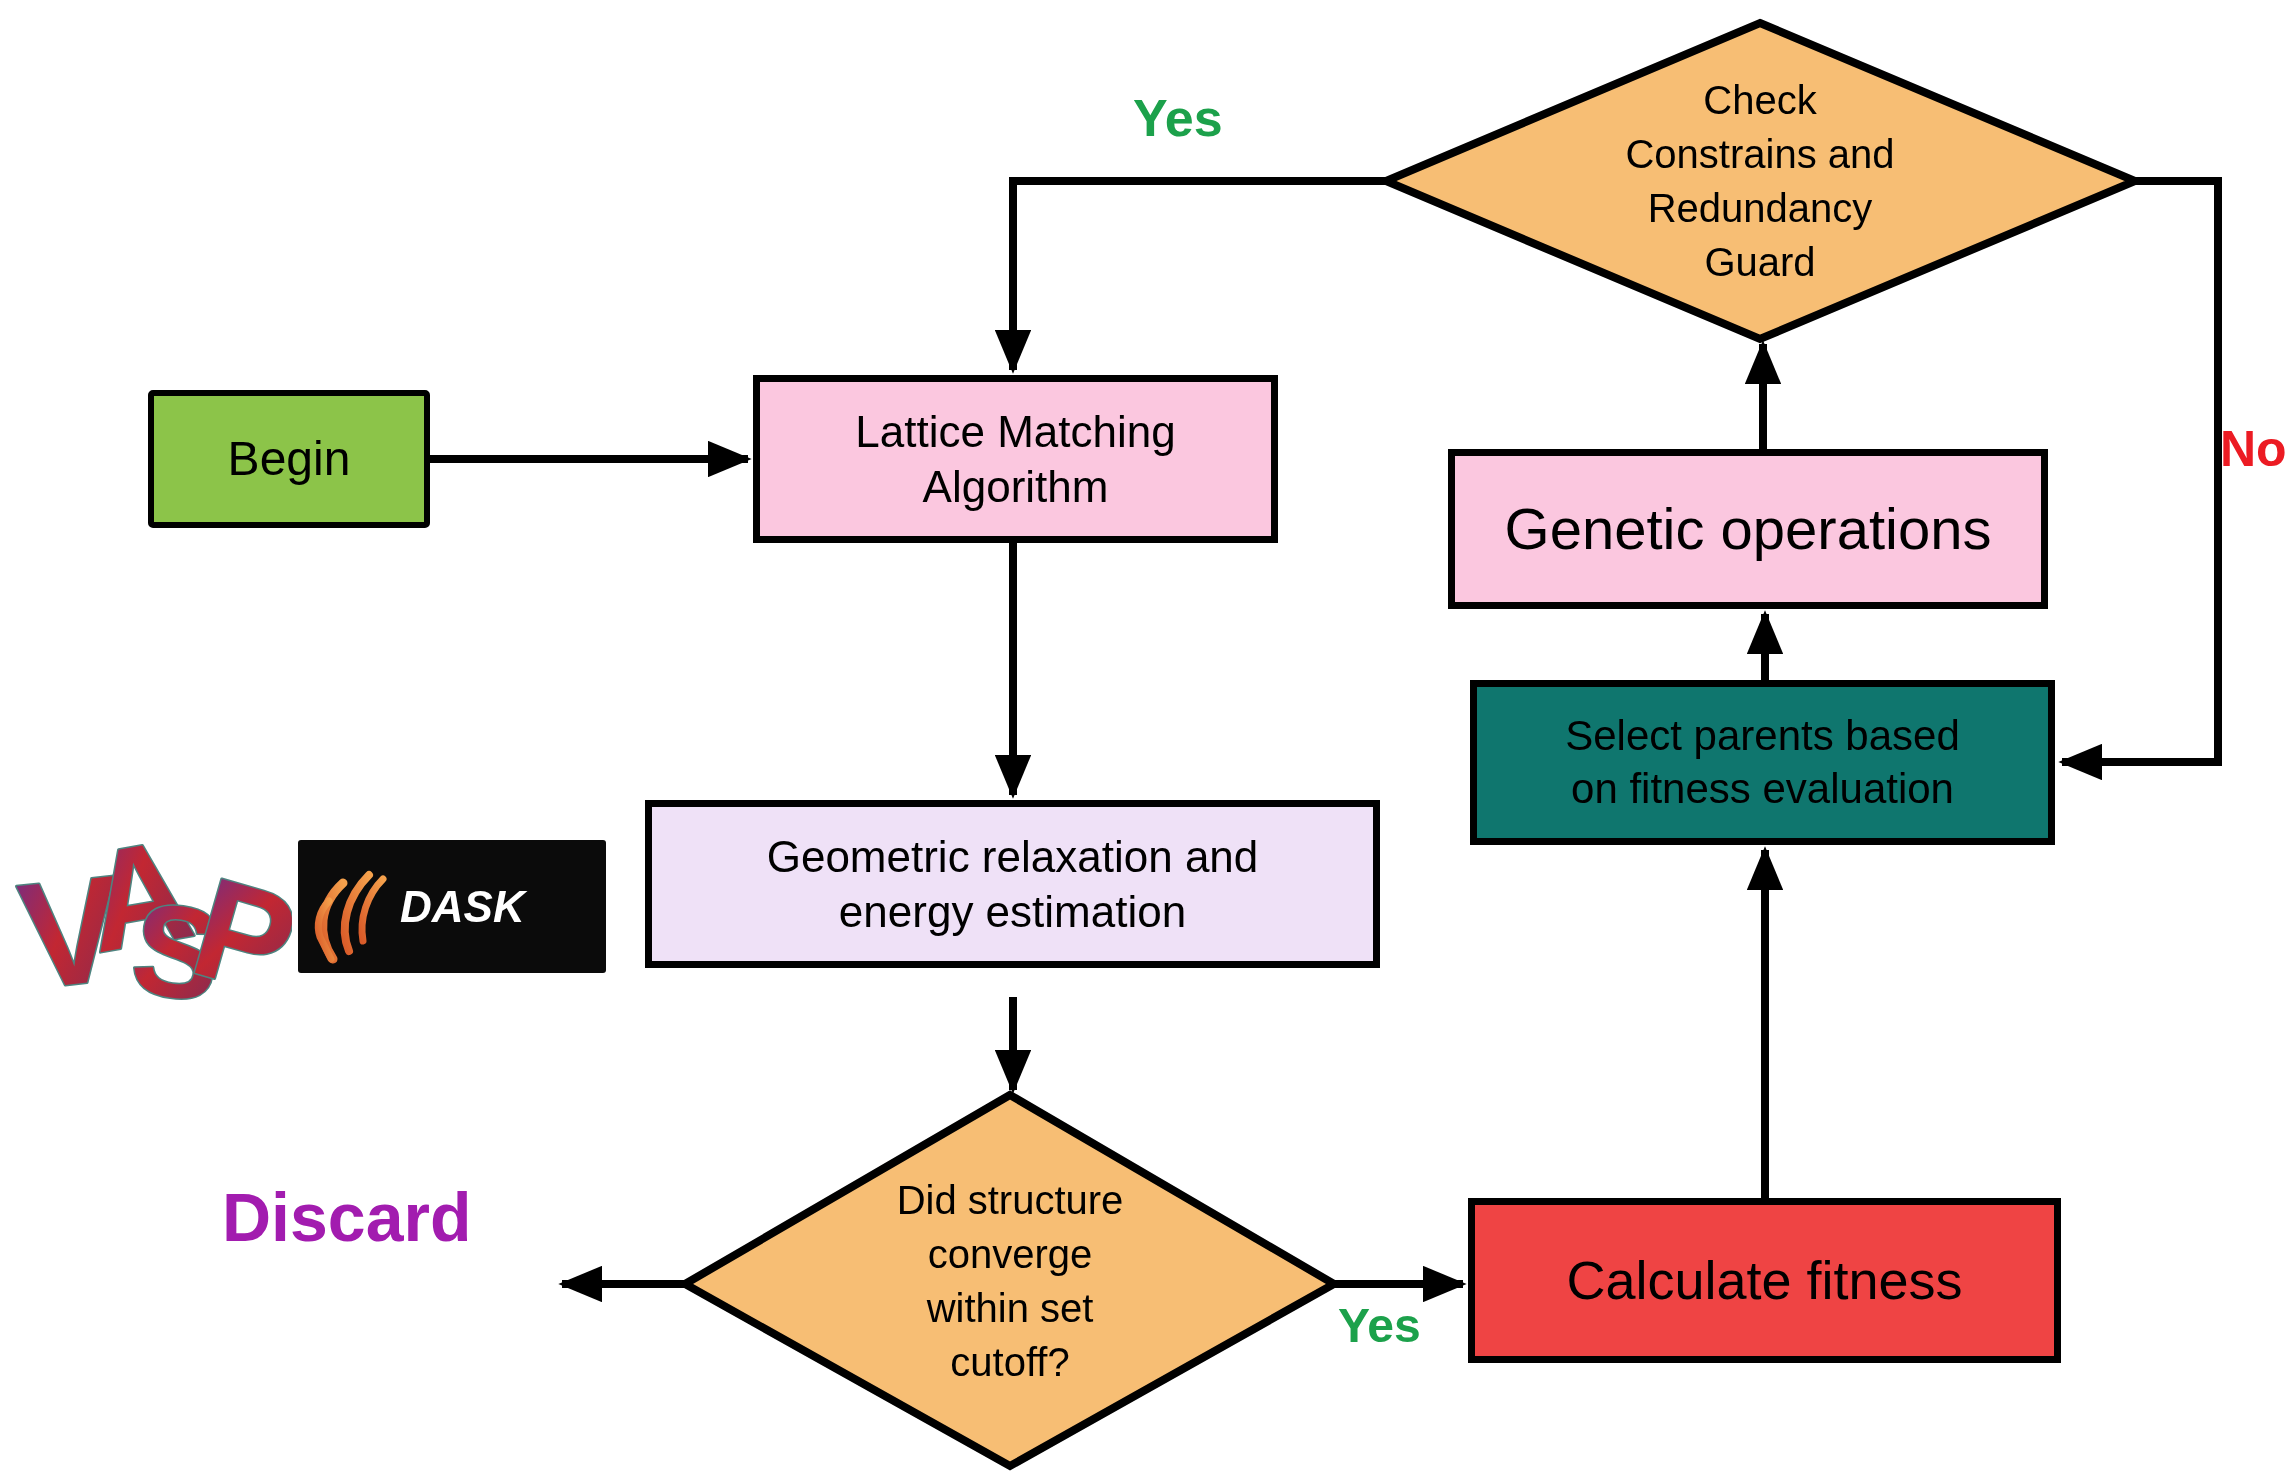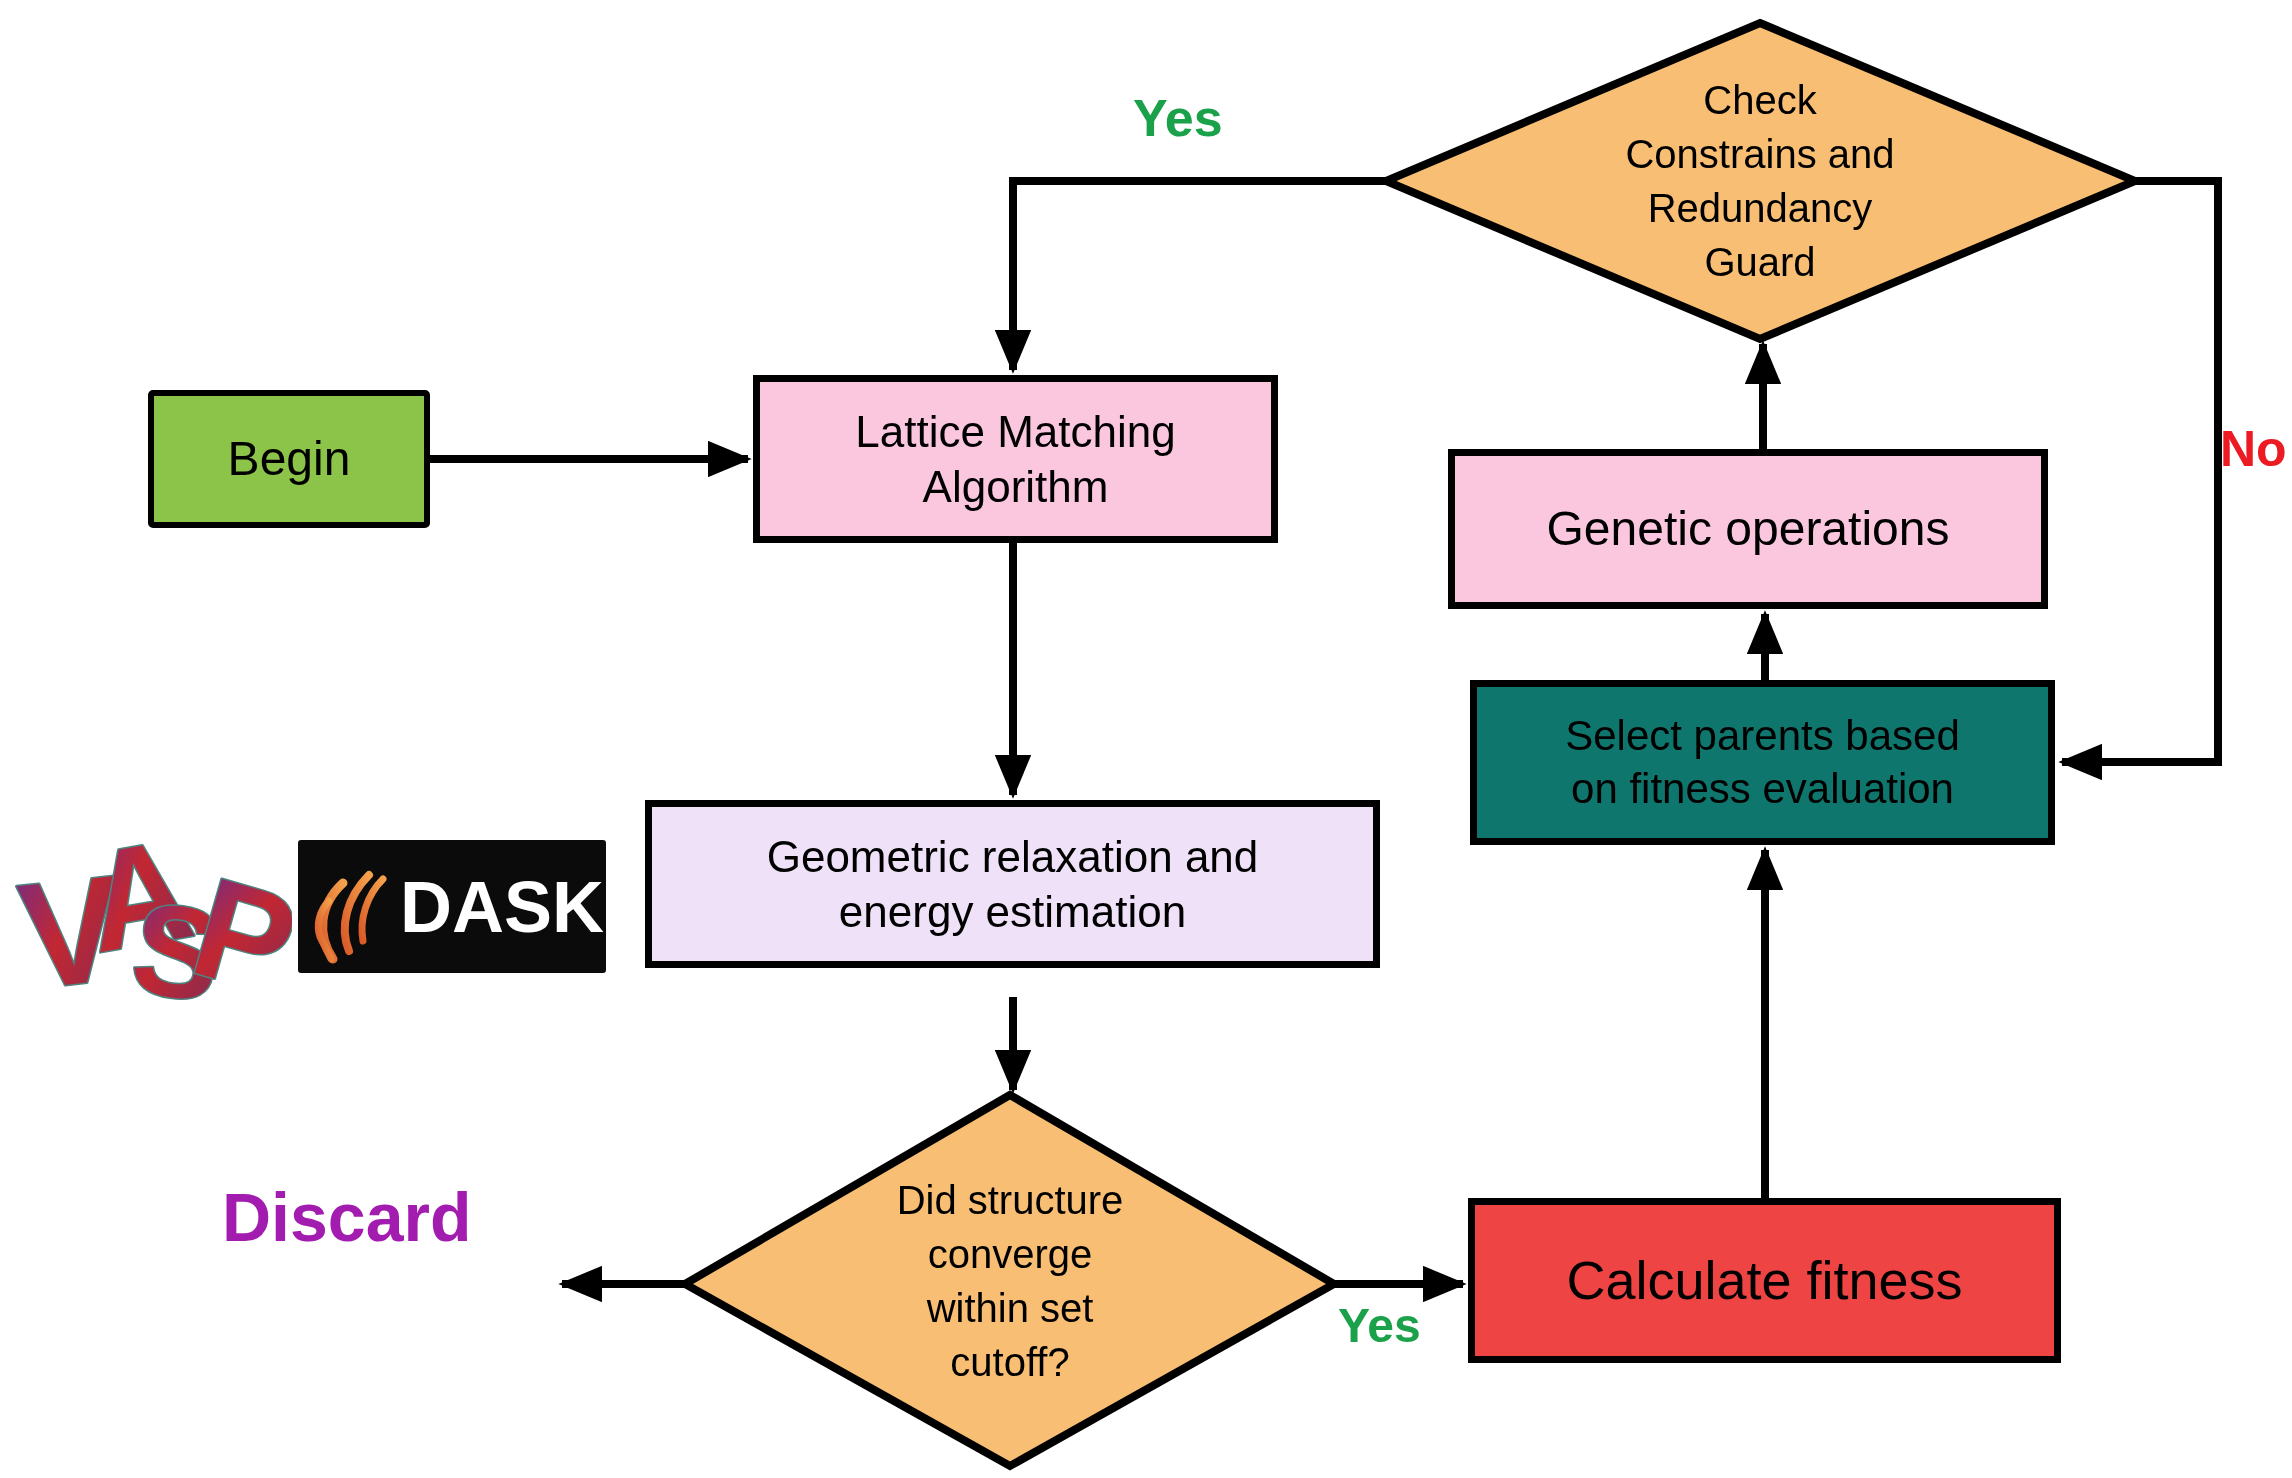--- a/index.html
+++ b/index.html
@@ -40,21 +40,21 @@
   .lattice{
     left:753px;top:375px;width:525px;height:168px;
     background:var(--pink-fill);font-size:44px;
   }
   .geometric{
     left:645px;top:800px;width:735px;height:168px;
     background:var(--lavender-fill);font-size:44px;padding:0 45px;
   }
   .genetic{
     left:1448px;top:449px;width:600px;height:160px;
-    background:var(--pink-fill);font-size:48px;
+    background:var(--pink-fill);font-size:58px;
   }
   .select{
     left:1470px;top:680px;width:585px;height:165px;
     background:#0f766e;font-size:42px;padding:16px 55px;
   }
   .calculate{
     left:1468px;top:1198px;width:593px;height:165px;
     background:#ef4444;font-size:54px;
   }
   .diamond-label{
@@ -73,22 +73,23 @@
   .no-label{left:2220px;top:420px;font-size:50px;color:var(--no-red);}
   .discard{left:222px;top:1178px;font-size:68px;font-weight:bold;color:#a21caf;}
   .vasp-logo{position:absolute;left:12px;top:816px;width:280px;height:195px;}
   .dask-logo{
     position:absolute;left:298px;top:840px;width:308px;height:133px;
     background:var(--dask-bg);
     display:flex;align-items:center;justify-content:flex-start;
     border-radius:3px;
   }
   .dask-word{
-    color:#ffffff;font-weight:bold;font-size:72px;letter-spacing:0px;
+    color:#ffffff;font-weight:bold;font-size:44px;letter-spacing:0px;
     margin-left:2px;
+    font-style:italic;
   }
   .vasp-letter{
     font-family:"Liberation Sans", sans-serif;
     font-weight:bold;
     fill:url(#vaspGrad);
     stroke:#4E8480;stroke-width:3px;
     paint-order:stroke;stroke-linejoin:round;
   }
 </style>
 </head>

